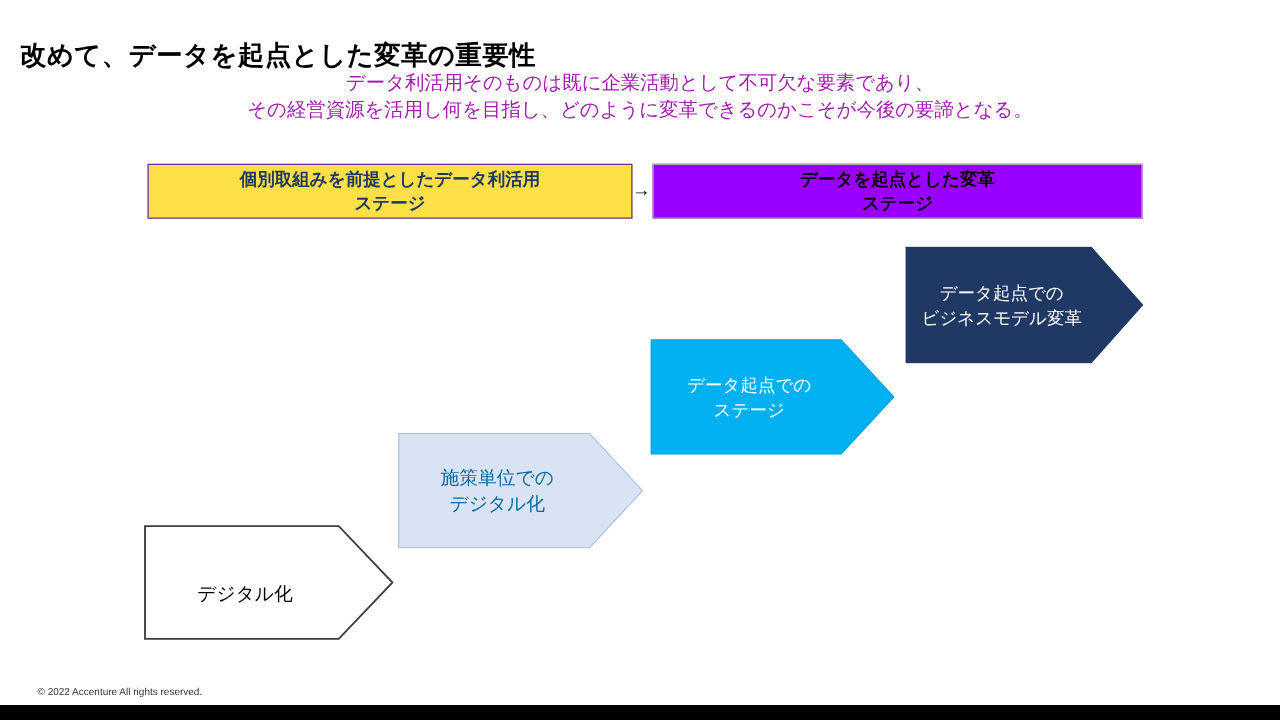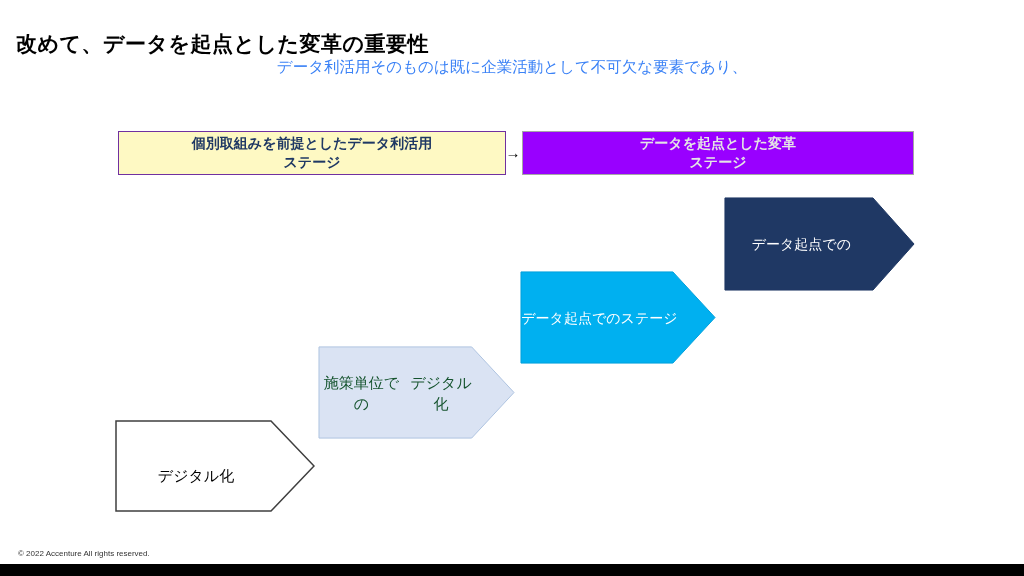--- a/index.html
+++ b/index.html
@@ -10,21 +10,21 @@
     overflow:hidden;
     font-family:"Liberation Sans","DejaVu Sans",sans-serif;
   }
   .title{
     position:absolute;top:14px;left:0;width:100%;
     font-size:21px;font-weight:bold;color:#000;
     margin:16px;letter-spacing:.5px;
   }
   .subtitle{
     position:absolute;top:56px;left:0;width:100%;
-    text-align:center;font-size:15.5px;line-height:22px;color:#3b82f6;
+    text-align:center;font-size:15.5px;line-height:22px;color:#a21caf;
   }
   .stage-box{
     position:absolute;top:131px;height:44px;
     box-sizing:border-box;
     display:flex;flex-direction:column;justify-content:center;align-items:center;
     font-size:14px;font-weight:bold;line-height:19px;text-align:center;
   }
   .stage-left{
     left:118px;width:388px;
     border:1.5px solid #7030a0;
@@ -36,74 +36,75 @@
   .stage-arrow{
     position:absolute;top:142px;left:503px;width:20px;height:20px;
     display:flex;align-items:center;justify-content:center;
     font-size:15px;color:#000;
   }
   .chevron{position:absolute;}
   .chev-svg{position:absolute;left:0;top:0;width:100%;height:100%;display:block;}
   .chev-label{
     position:absolute;left:0;top:0;right:0;bottom:0;
     padding-right:19%;box-sizing:border-box;
-    display:flex;flex-direction:row;justify-content:center;align-items:center;
+    display:flex;flex-direction:column;justify-content:center;align-items:center;
     text-align:center;font-size:15px;line-height:21px;
   }
   .chev1{left:115px;top:420px;width:200px;height:92px;}
   .chev2{left:318px;top:346px;width:197px;height:93px;}
   .chev3{left:520px;top:271px;width:196px;height:93px;}
   .chev3 .chev-label{font-size:14px;line-height:20px;}
   .chev4{left:724px;top:197px;width:191px;height:94px;}
   .chev4 .chev-label{font-size:14px;line-height:20px;}
   .footer{
-    position:absolute;left:18px;top:549px;
+    position:absolute;left:30px;top:549px;
     font-size:8px;color:#333;
   }
   .bottom-bar{
     position:absolute;left:0;bottom:0;width:100%;height:12px;background:#000;
   }
 </style>
 </head>
 <body>
 
 <div class="slide">
 
   <h1 class="title">改めて、データを起点とした変革の重要性</h1>
 
   <div class="subtitle">
     <div>データ利活用そのものは既に企業活動として不可欠な要素であり、</div>
+    <div>その経営資源を活用し何を目指し、どのように変革できるのかこそが今後の要諦となる。</div>
   </div>
 
-  <div class="stage-box stage-left" style="background: #fef9c3; border-color: rgb(112, 48, 160); color: rgb(31, 56, 100);">
+  <div class="stage-box stage-left" style="background: #fde047; border-color: rgb(112, 48, 160); color: rgb(31, 56, 100);">
     <div>個別取組みを前提としたデータ利活用</div>
     <div>ステージ</div>
   </div>
 
   <div class="stage-arrow">→</div>
 
-  <div class="stage-box stage-right" style="background: rgb(153, 0, 255); border-color: rgb(166, 166, 166); color: #e5e5e5;">
+  <div class="stage-box stage-right" style="background: rgb(153, 0, 255); border-color: rgb(166, 166, 166); color: #000000;">
     <div>データを起点とした変革</div>
     <div>ステージ</div>
   </div>
 
   <div class="chevron chev1">
     <svg class="chev-svg" viewBox="0 0 200 100" preserveAspectRatio="none">
       <polygon points="1,1 156,1 199,50 156,99 1,99" vector-effect="non-scaling-stroke" stroke-width="1.5" fill="#ffffff" stroke="#3f3f3f"></polygon>
     </svg>
     <div class="chev-label" style="color: rgb(0, 0, 0); margin-top: 19px;">
       <span>デジタル化</span>
     </div>
   </div>
 
   <div class="chevron chev2">
     <svg class="chev-svg" viewBox="0 0 200 100" preserveAspectRatio="none">
       <polygon points="1,1 156,1 199,50 156,99 1,99" vector-effect="non-scaling-stroke" stroke-width="1" fill="#dae3f3" stroke="#aec3e0"></polygon>
     </svg>
-    <div class="chev-label" style="color: #14532d;">
+    <div class="chev-label" style="color: #0369a1;">
       <span>施策単位での</span>
       <span>デジタル化</span>
     </div>
   </div>
 
   <div class="chevron chev3">
     <svg class="chev-svg" viewBox="0 0 200 100" preserveAspectRatio="none">
       <polygon points="1,1 156,1 199,50 156,99 1,99" vector-effect="non-scaling-stroke" stroke-width="1" fill="#00b0f0" stroke="#00a0dc"></polygon>
     </svg>
     <div class="chev-label" style="color: rgb(255, 255, 255);">
@@ -111,19 +112,20 @@
       <span>ステージ</span>
     </div>
   </div>
 
   <div class="chevron chev4">
     <svg class="chev-svg" viewBox="0 0 200 100" preserveAspectRatio="none">
       <polygon points="1,1 156,1 199,50 156,99 1,99" vector-effect="non-scaling-stroke" stroke-width="1" fill="#1f3864" stroke="#1f3864"></polygon>
     </svg>
     <div class="chev-label" style="color: rgb(255, 255, 255);">
       <span>データ起点での</span>
+      <span>ビジネスモデル変革</span>
     </div>
   </div>
 
   <div class="footer">© 2022 Accenture  All rights reserved.</div>
   <div class="bottom-bar"></div>
 
 </div>
 
 </body></html>

